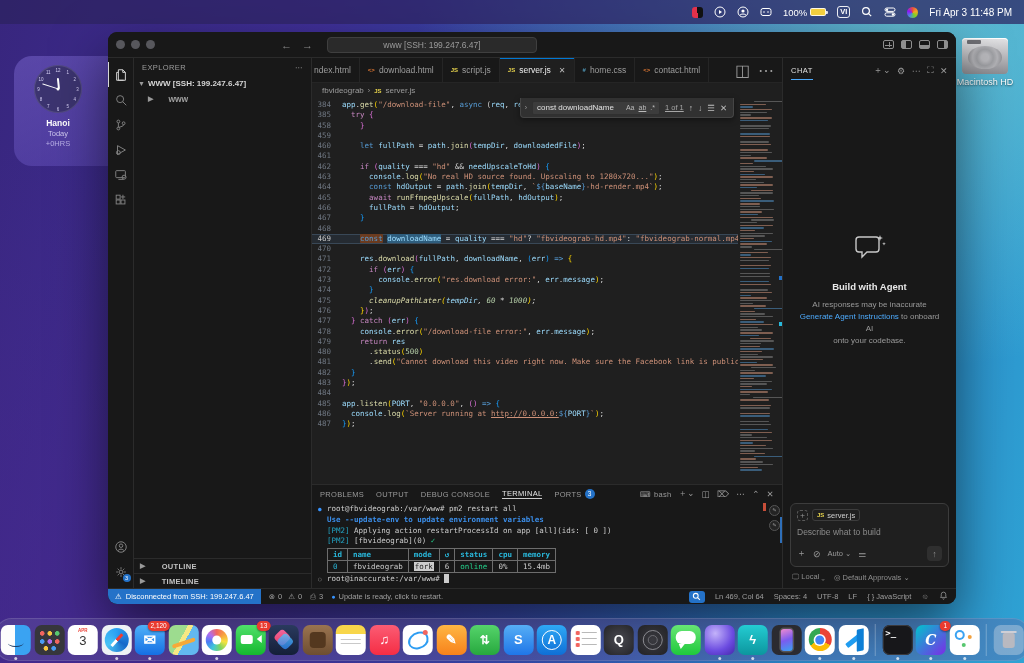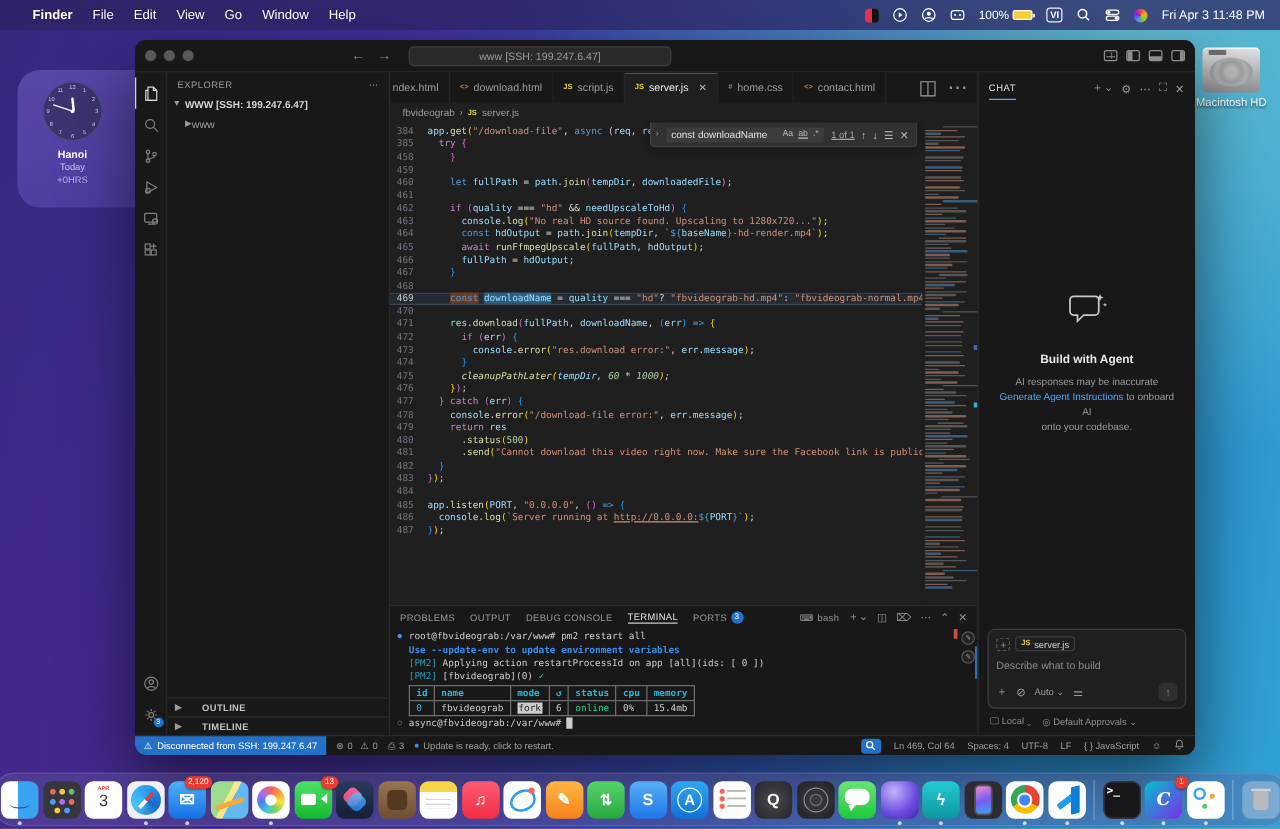--- a/index.html
+++ b/index.html
@@ -86,21 +86,21 @@
   .act-ico svg { width:14px; height:14px; stroke:currentColor; fill:none; stroke-width:1.1; }
   .act-bottom { margin-top:auto; margin-bottom:4px; display:flex; flex-direction:column; align-items:center; }
   .badge-dot { position:absolute; right:3px; bottom:2px; min-width:8px; height:8px; border-radius:4px; background:#2472c8;
     color:#fff; font-size:5.5px; line-height:8px; text-align:center; padding:0 1px; }
 
   
   .sidebar { width:178px; background:#181818; border-right:1px solid #2b2b2b; flex:none; display:flex; flex-direction:column; font-size:8.5px; }
   .sb-head { height:18px; display:flex; align-items:center; padding:0 8px; color:#9d9d9d; font-size:7.5px; letter-spacing:.4px; }
   .sb-head .dots { margin-left:auto; }
   .sb-root { display:flex; align-items:center; gap:3px; height:15px; padding-left:4px; color:#d5d5d5; font-weight:bold; font-size:8px; }
-  .sb-item { display:flex; align-items:center; gap:0; height:15px; padding-left:14px; color:#9f9f9f; }
+  .sb-item { display:flex; align-items:center; gap:15px; height:15px; padding-left:14px; color:#9f9f9f;font-weight:bold; }
   .sb-bottom { margin-top:auto; }
   .sb-sec { height:15px; border-top:1px solid #2b2b2b; display:flex; align-items:center; gap:16px; padding-left:6px;
     color:#c2c2c2; font-weight:bold; font-size:7.5px; letter-spacing:.3px; }
   .chev { color:#9a9a9a; font-size:7px; }
 
   
   .editorcol { flex:1; display:flex; flex-direction:column; min-width:0; }
   .tabsrow { height:25px; background:#181818; display:flex; align-items:stretch; flex:none; border-bottom:1px solid #252525; }
   .tab { display:flex; align-items:center; gap:4px; padding:0 8px; font-size:8.5px; color:#9d9d9d;
     border-right:1px solid #252525; background:#181818; white-space:nowrap; }
@@ -279,21 +279,20 @@
      box-shadow:0 0 0 2px #3aa3f2, 10px 2px 0 -1px #f2a13f, 4px 10px 0 -1px #58c76f;}
   .i-trash{background:rgba(230,230,235,.35);}
   .i-trash:before{content:"";position:absolute;left:9px;top:8px;width:12px;height:15px;background:#b9b9c0;border-radius:2px 2px 3px 3px;}
   .i-trash:after{content:"";position:absolute;left:7px;top:6px;width:16px;height:2px;background:#cfcfd6;border-radius:1px;}
 </style>
 </head>
 <body>
 
 <div class="menubar">
   <span class="apple"></span>
-  <span id="menuItems"><span class="mb-item bold">Finder</span><span class="mb-item">File</span><span class="mb-item">Edit</span><span class="mb-item">View</span><span class="mb-item">Go</span><span class="mb-item">Window</span><span class="mb-item">Help</span></span>
   <div class="mb-right">
     <span class="mb-ico logo1"></span>
     <span class="mb-ico">
         <svg width="12" height="12" viewBox="0 0 12 12">
           <circle cx="6" cy="6" r="5" fill="none" stroke="#fff" stroke-width="1"></circle>
           <path d="M5 4l3 2-3 2z" fill="#fff"></path>
         </svg>
       </span>
     <span class="mb-ico">
         <svg width="12" height="12" viewBox="0 0 12 12">
@@ -787,21 +786,21 @@
                   <td class="td-id">0</td>
                   <td>fbvideograb</td>
                   <td><span class="td-fork">fork</span></td>
                   <td>6</td>
                   <td class="td-on">online</td>
                   <td>0%</td>
                   <td>15.4mb</td>
                 </tr>
               </tbody>
             </table>
-            <div class="trow"><span class="tdeco" style="color: rgb(138, 138, 138);">○</span><span class="tt-w">async@fbvideograb:/var/www# </span><span class="cursorblk"></span></div>
+            <div class="trow"><span class="tdeco" style="color: rgb(138, 138, 138);">○</span><span class="tt-w">root@inaccurate:/var/www# </span><span class="cursorblk"></span></div>
           </div>
       </div>
     </div>
 
     <div class="chat">
       <div class="chat-head">
         <span class="title">CHAT</span>
         <span class="chat-head-right">
           <span>＋⌄</span>
           <span>⚙</span>

